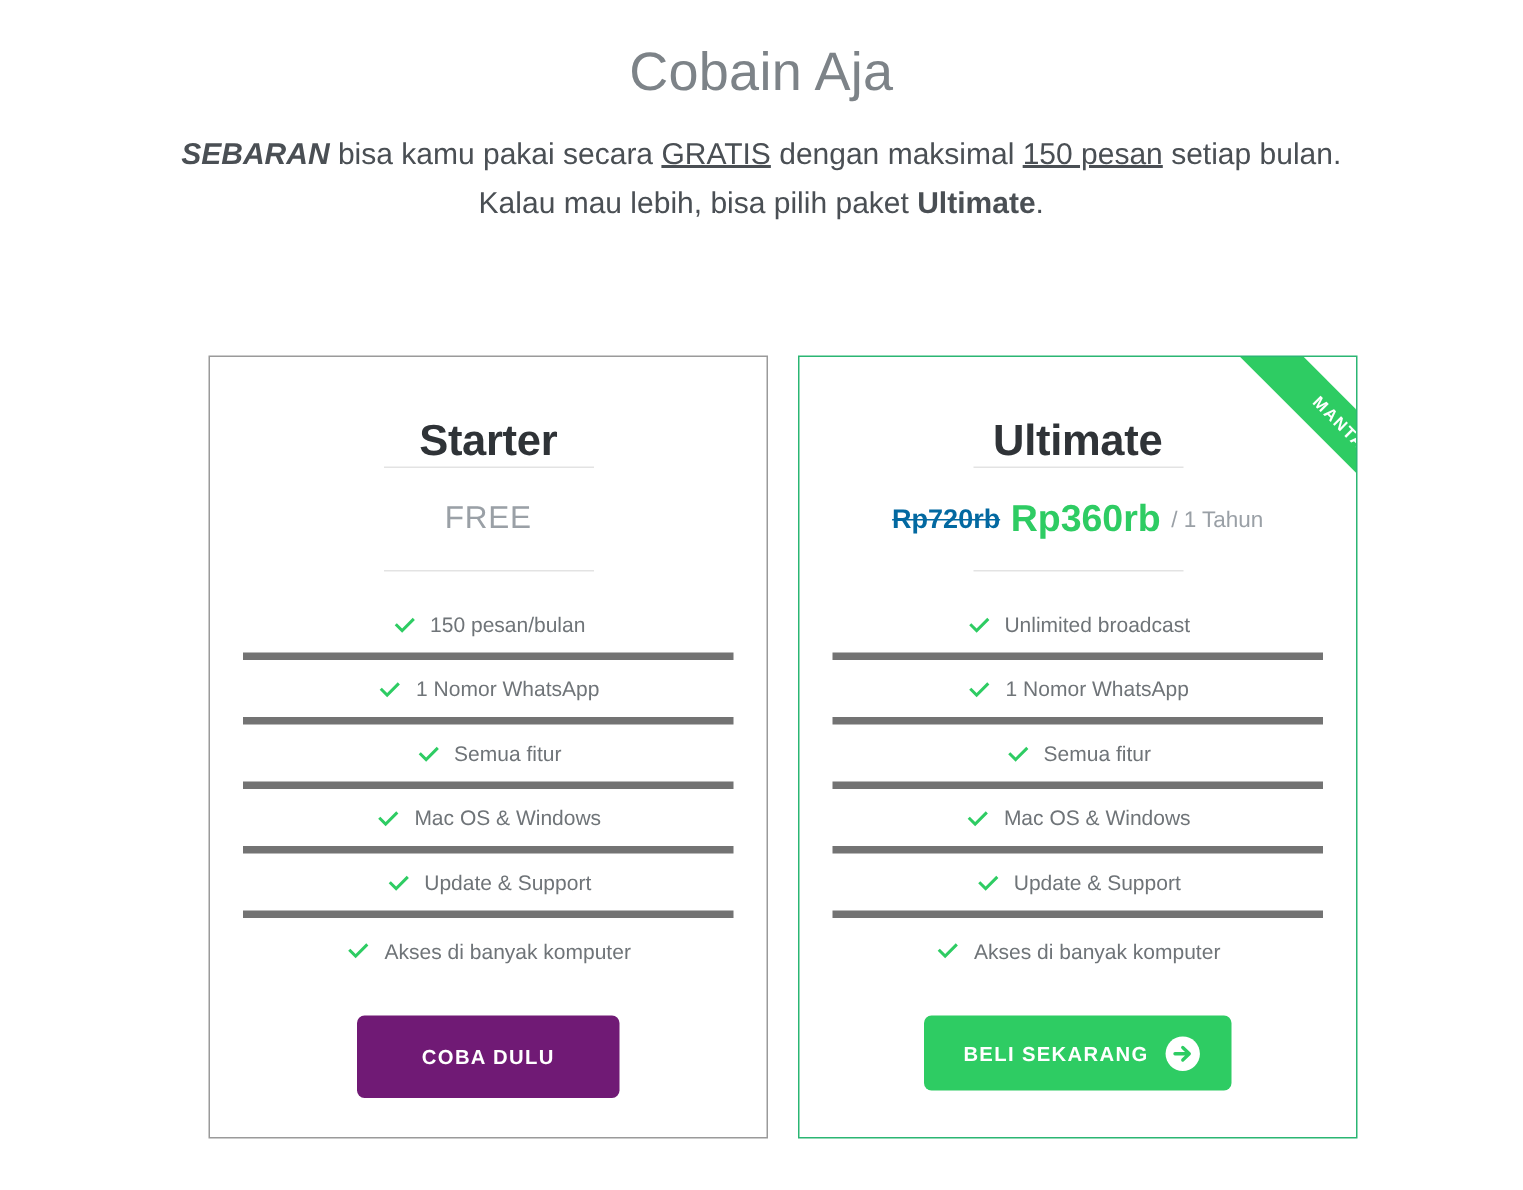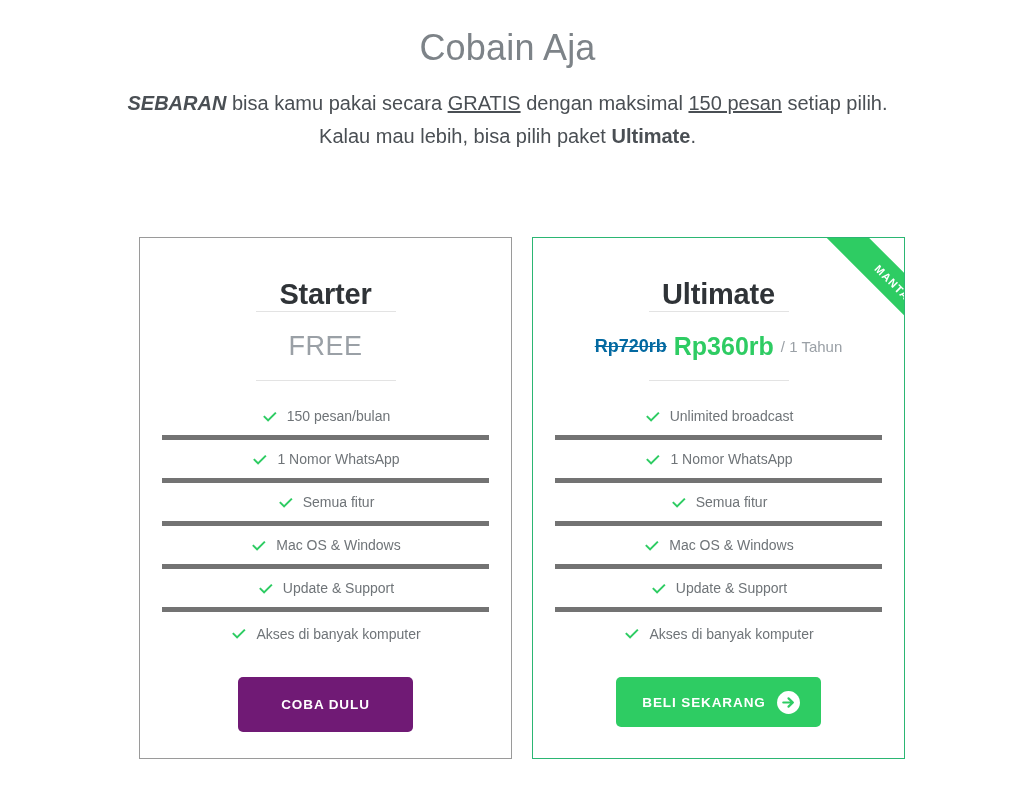--- a/index.html
+++ b/index.html
@@ -100,21 +100,21 @@
 
   .price-row {
     height: 68px;
     display: flex;
     align-items: center;
     justify-content: center;
     gap: 7px;
     white-space: nowrap;
   }
   .price-free {
-    font-size: 27px;
+    font-size: 21px;
     color: #9aa0a6;
     font-weight: 400;
     letter-spacing: 0.5px;
   }
   .price-old {
     font-size: 18px;
     color: #0369a1;
     font-weight: bold;
     text-decoration: line-through;
   }
@@ -189,21 +189,21 @@
     gap: 10px;
   }
   .arrow-icon { width: 25px; height: 25px; display: block; flex: 0 0 auto; }
 </style>
 </head>
 <body>
 
 <h1 class="page-title">Cobain Aja</h1>
 
 <div class="subtitle">
-  <div><span class="sub-strong-italic">SEBARAN</span><span> bisa kamu pakai secara </span><span class="sub-underline">GRATIS</span><span> dengan maksimal </span><span class="sub-underline">150 pesan</span><span> setiap pilih.</span></div>
+  <div><span class="sub-strong-italic">SEBARAN</span><span> bisa kamu pakai secara </span><span class="sub-underline">GRATIS</span><span> dengan maksimal </span><span class="sub-underline">150 pesan</span><span> setiap bulan.</span></div>
   <div><span>Kalau mau lebih, bisa pilih paket </span><span class="sub-bold">Ultimate</span><span>.</span></div>
 </div>
 
 <div class="cards-row">
 
   <div class="card card-starter">
     <div class="plan-name">Starter</div>
     <hr class="hr-short">
     <div class="price-row">
       <span class="price-free">FREE</span>

